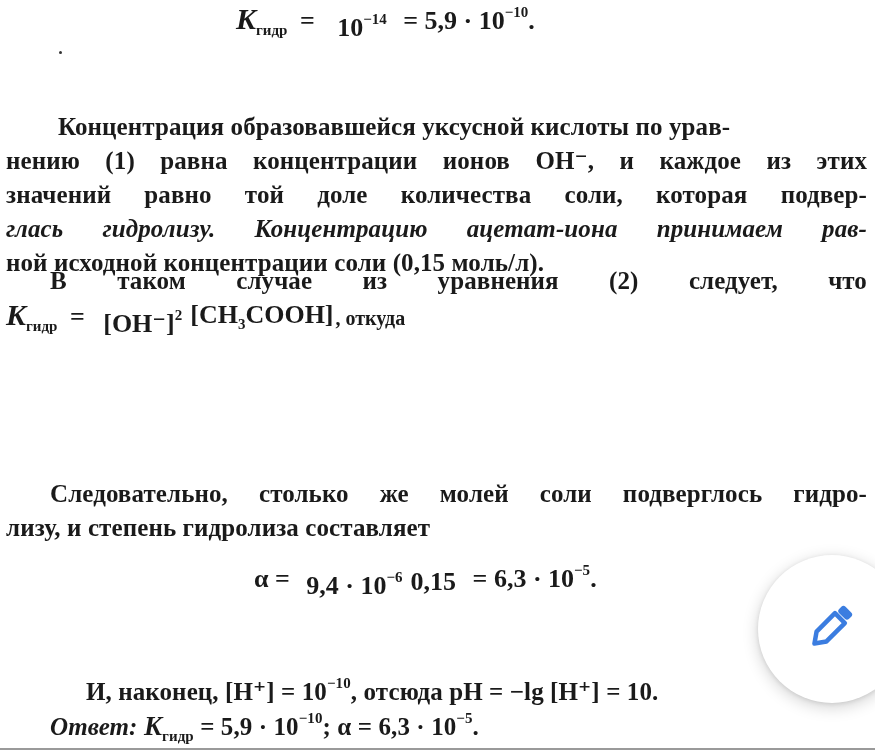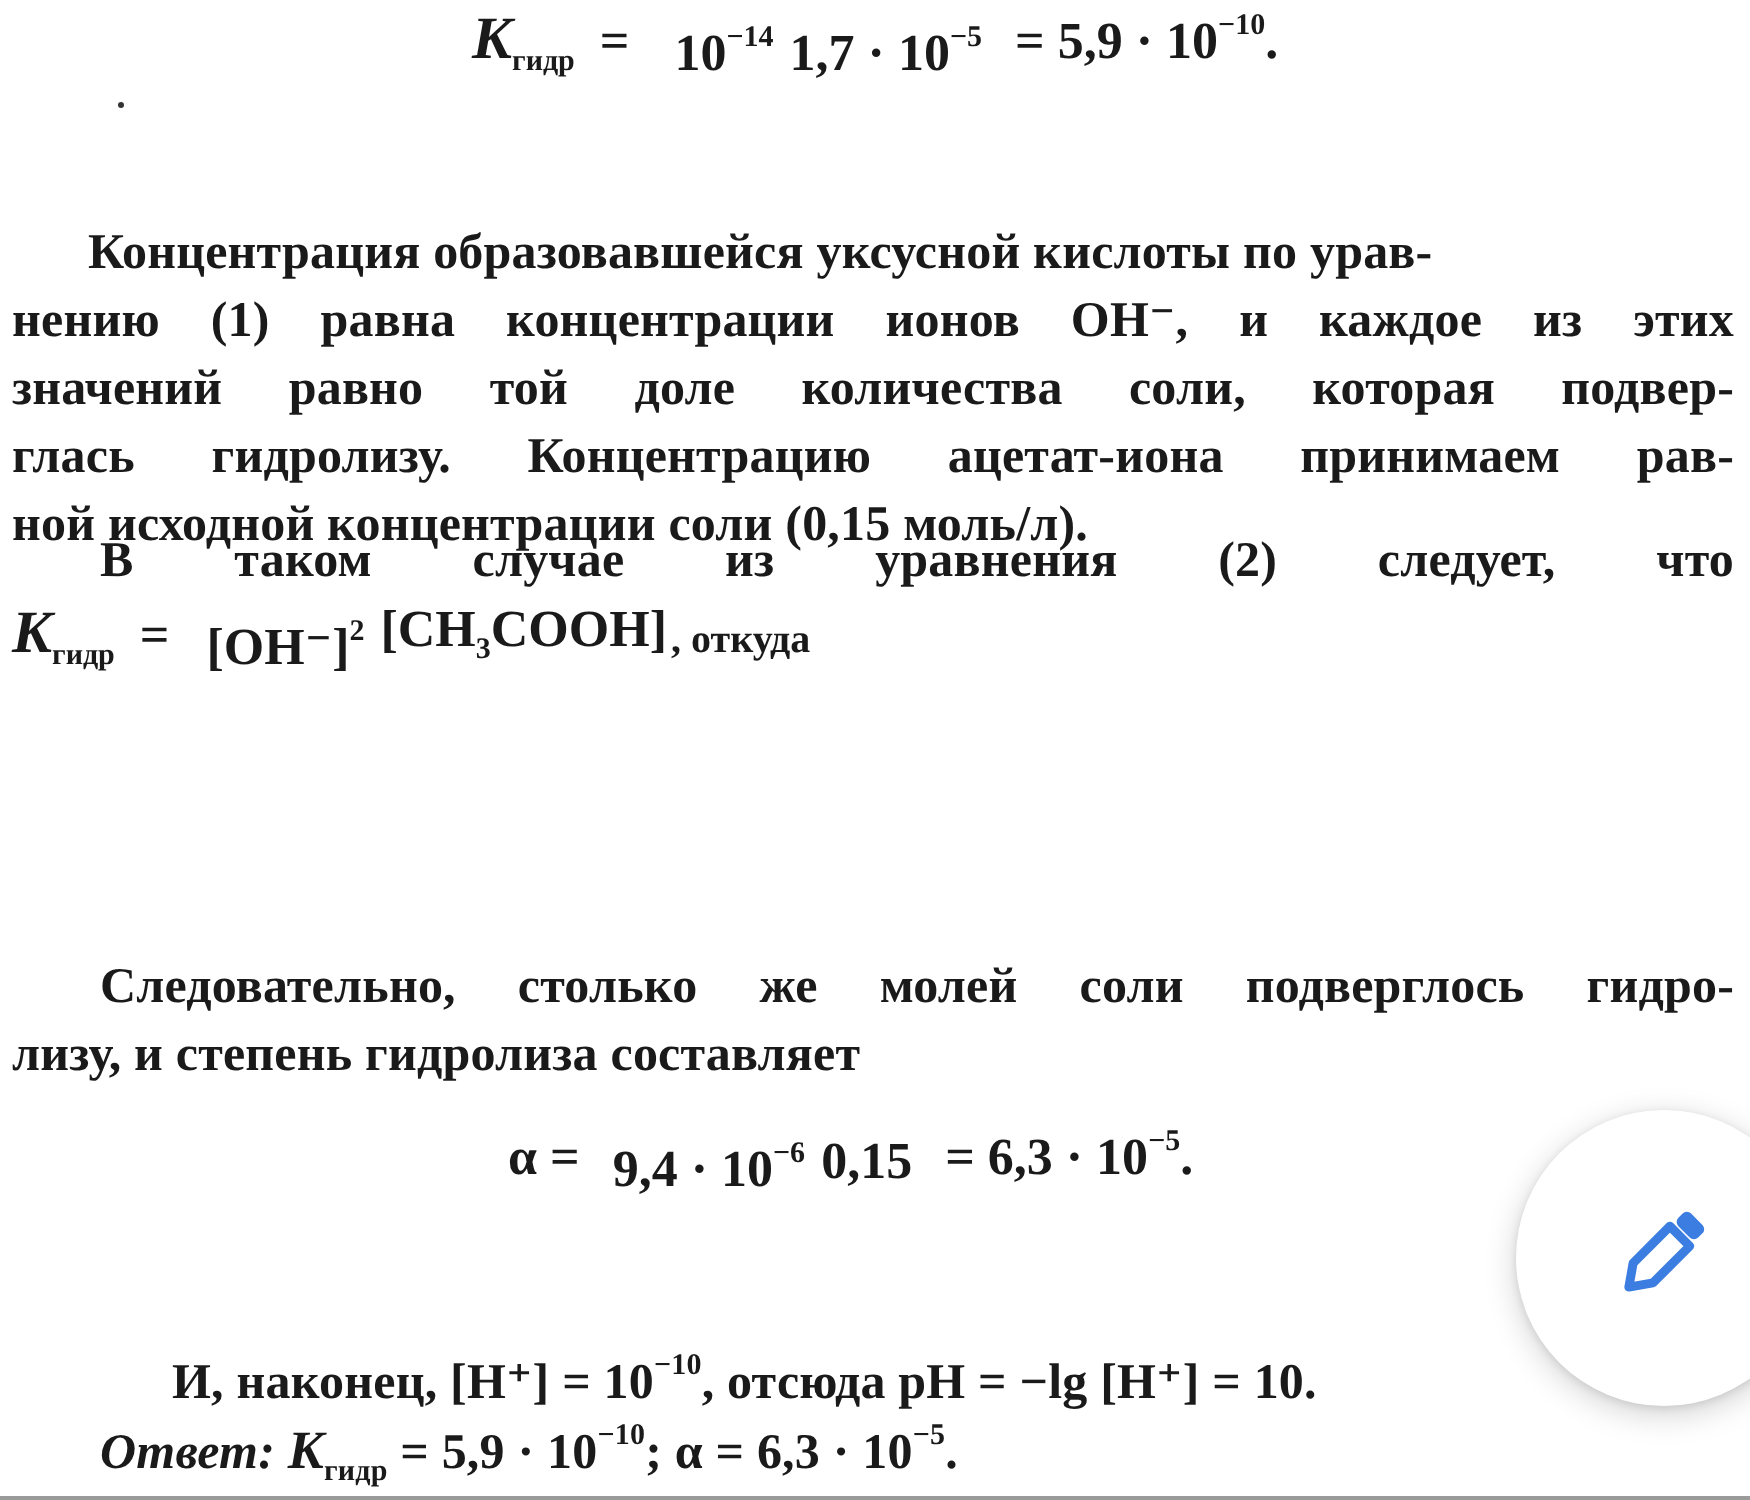--- a/index.html
+++ b/index.html
@@ -37,36 +37,35 @@
 <div class="page">
 
   <div class="dot-mark"></div>
 
   <div class="abs math" style="left:236px; top:2px;">
     <span class="K">K</span><span class="sub">гидр</span>
     <span style="margin:0 6px;">=</span>
     <span class="frac">
       <span class="num"><span>10</span><span class="sup">−14</span></span>
       <span class="bar"></span>
-      <span class="den"><span>1,7 · 10</span><span class="sup">−5</span></span>
     </span>
     <span>= 5,9 · 10</span><span class="sup">−10</span><span>.</span>
   </div>
 
   <div>
-    <div class="line txt just" style="left:44px; top:111px; width:817px;">
+    <div class="line txt just" style="left:58px; top:111px; width:817px;">
         <span>Концентрация образовавшейся уксусной кислоты по урав-</span>
       </div>
     <div class="line txt" style="left:6px; top:145px; width:861px; text-align-last:justify;">
         <span style="display:block; text-align:justify; text-align-last:justify;">нению (1) равна концентрации ионов OH⁻, и каждое из этих</span>
       </div>
     <div class="line txt" style="left:6px; top:179px; width:861px;">
         <span style="display:block; text-align:justify; text-align-last:justify;">значений равно той доле количества соли, которая подвер-</span>
       </div>
-    <div class="line txt" style="left:6px; top:213px; width:861px;">
+    <div class="line txt" style="left:6px; top:213px; width:861px;font-style:italic;">
         <span style="display:block; text-align:justify; text-align-last:justify;">глась гидролизу. Концентрацию ацетат-иона принимаем рав-</span>
       </div>
     <div class="line txt" style="left:6px; top:247px;"><span>ной исходной концентрации соли (0,15 моль/л).</span></div>
   </div>
 
   <div class="line txt just" style="left:50px; top:265px; width:817px;">
     <span>В</span>
     <span>таком</span>
     <span>случае</span>
     <span>из</span>

